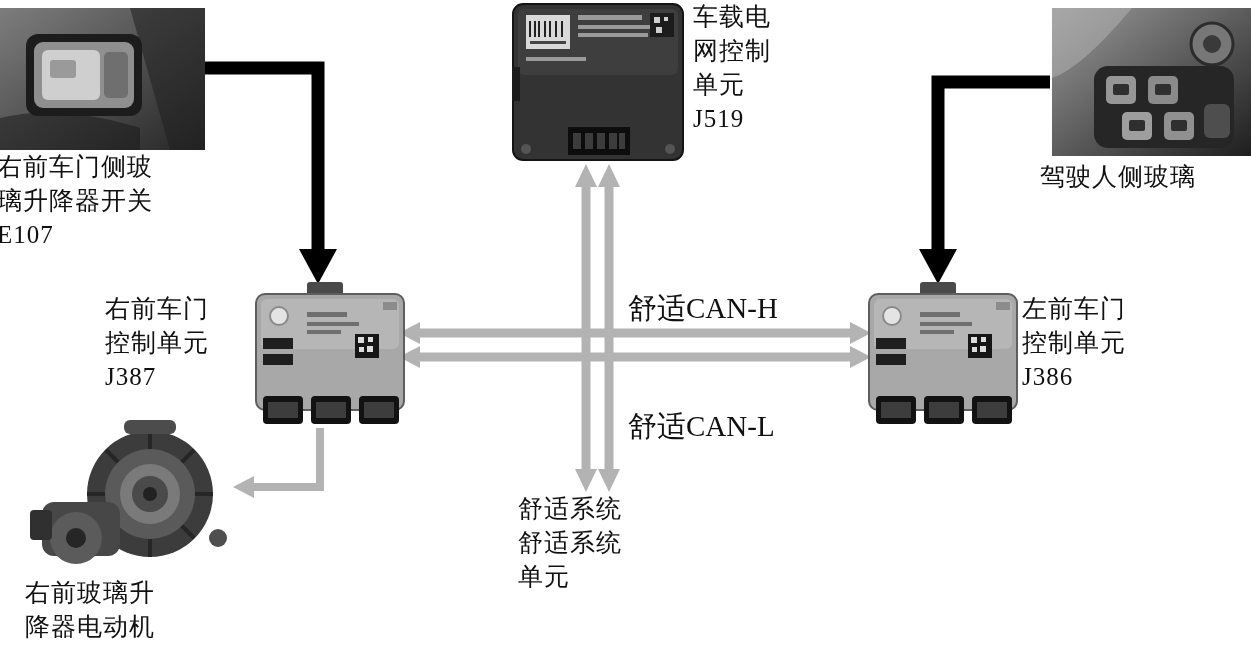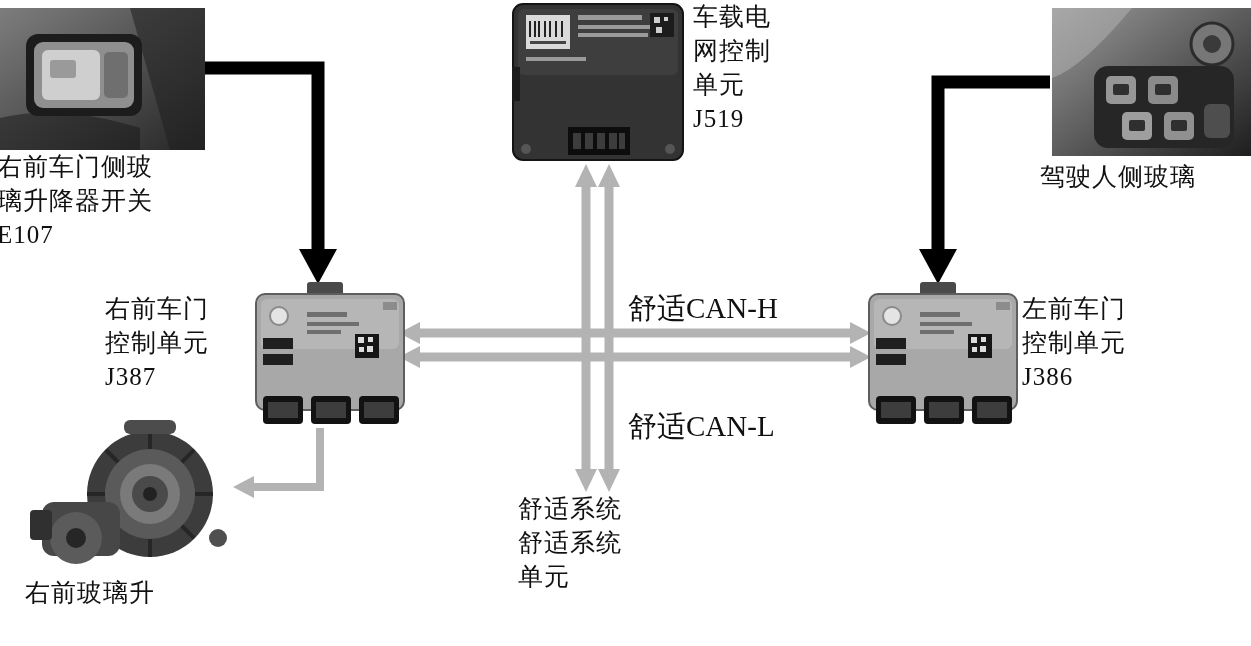--- a/index.html
+++ b/index.html
@@ -252,20 +252,21 @@
   </div>
 
   <div class="label" style="left:1022px;top:292px;width:148px;">
     <div class="ln">左前车门</div>
     <div class="ln">控制单元</div>
     <div class="ln">J386</div>
   </div>
 
   <div class="label" style="left:25px;top:576px;width:210px;">
     <div class="ln">右前玻璃升</div>
+    <div class="ln">降器电动机</div>
   </div>
 
   <div class="label" style="left:518px;top:492px;width:180px;">
     <div class="ln">舒适系统</div>
     <div class="ln">舒适系统</div>
     <div class="ln">单元</div>
   </div>
 
   <div class="bus-label" style="left:628px;top:292px;width:195px;">舒适CAN-H</div>
   <div class="bus-label" style="left:628px;top:364px;width:195px;margin-top:46px;">舒适CAN-L</div>

